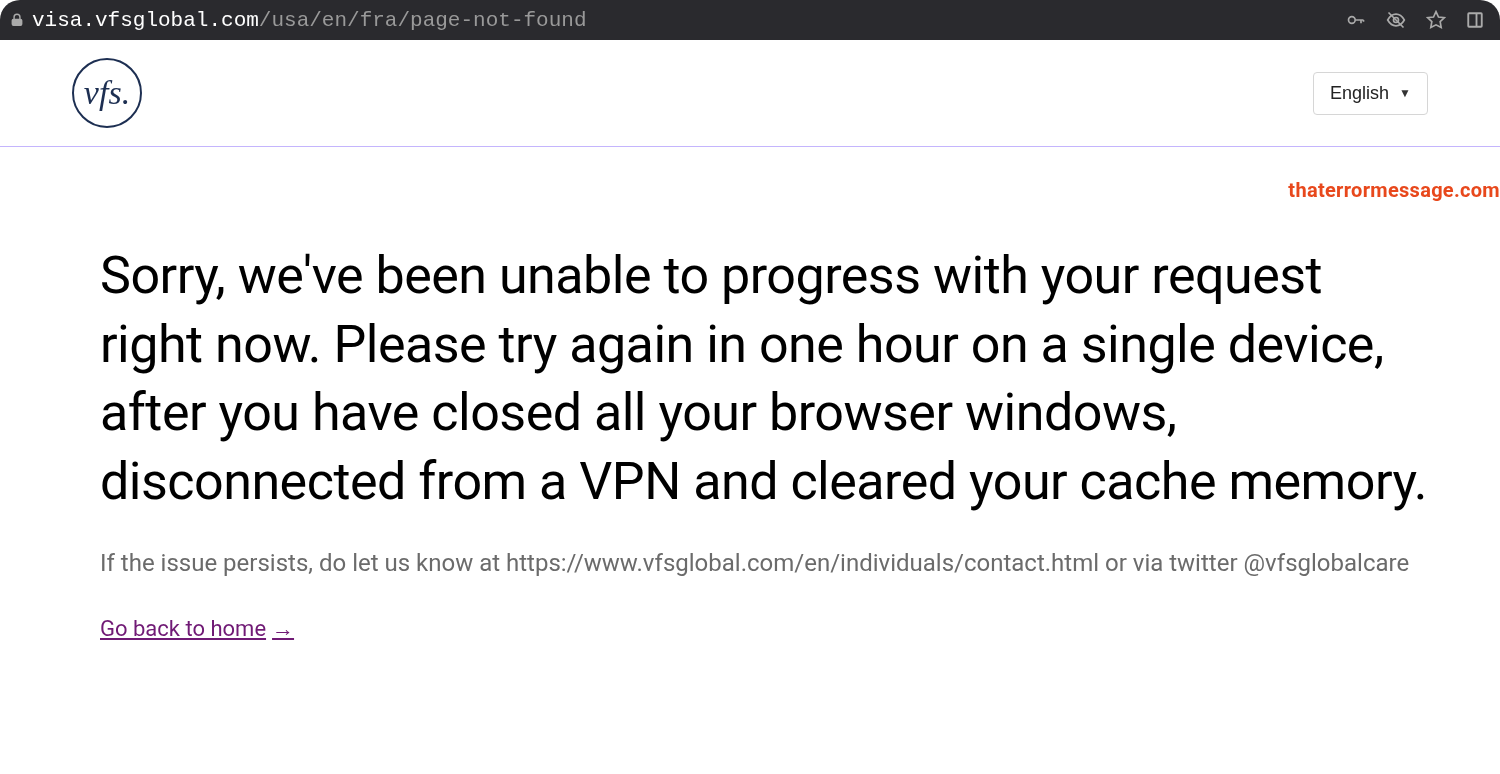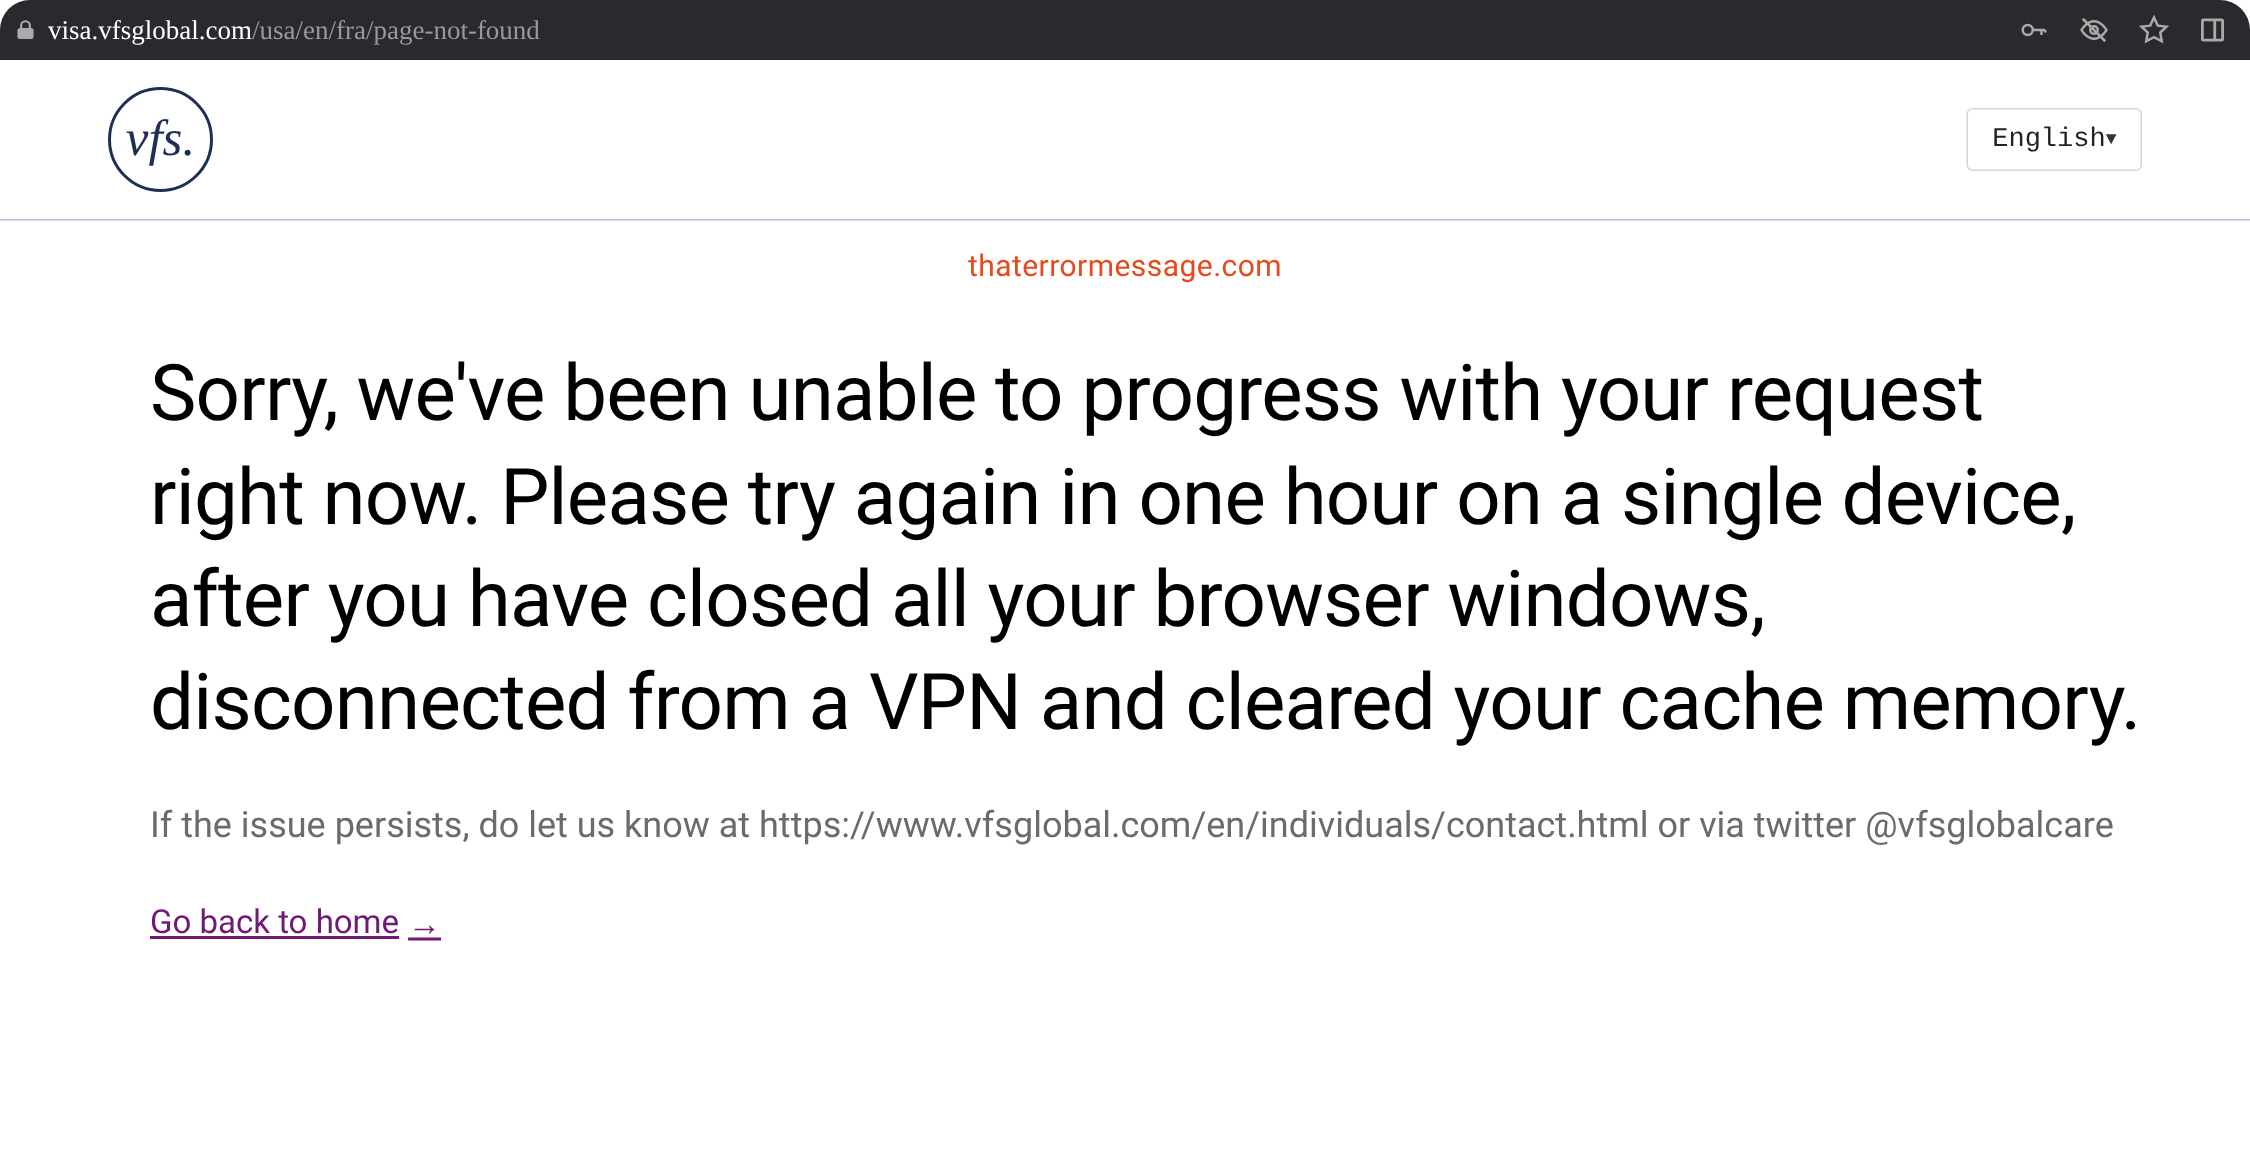--- a/index.html
+++ b/index.html
@@ -20,23 +20,23 @@
       padding: 0 10px;
       gap: 8px;
       border-radius: 20px 20px 0 0;
     }
     .lock-icon {
       color: #aaa;
       display: flex;
       align-items: center;
     }
     .url-text {
-      font-size: 18px;
+      font-size: 21px;
       color: #fff;
-      font-family: Liberation Serif, serif;
+      font-family: Liberation Mono, monospace;
     }
     .url-domain { color: #fff; }
     .url-path { color: #999; }
     .address-spacer { flex: 1; }
     .address-icon {
       color: #aaa;
       margin: 0 6px;
       display: flex;
       align-items: center;
       cursor: pointer;
@@ -77,33 +77,33 @@
     }
     .lang-button {
       border: 1px solid #d6d6d6;
       border-radius: 4px;
       padding: 10px 16px;
       font-size: 18px;
       color: #222;
       background: #fff;
       display: flex;
       align-items: center;
+      gap: 10px;
       cursor: pointer;
-      font-family: Liberation Mono, monospace;
     }
     .lang-caret {
       font-size: 12px;
       color: #333;
     }
     .watermark {
-      text-align: center;
+      text-align: right;
       color: #e8481c;
-      font-weight: 400;
+      font-weight: 700;
       font-size: 20px;
-      margin-top: 18px;
+      margin-top: 31px;
       letter-spacing: 0.3px;
     }
     .content {
       padding: 40px 72px 40px 100px;
     }
     .error-heading {
       font-size: 52px;
       line-height: 1.32;
       font-weight: 400;
       color: #000;

